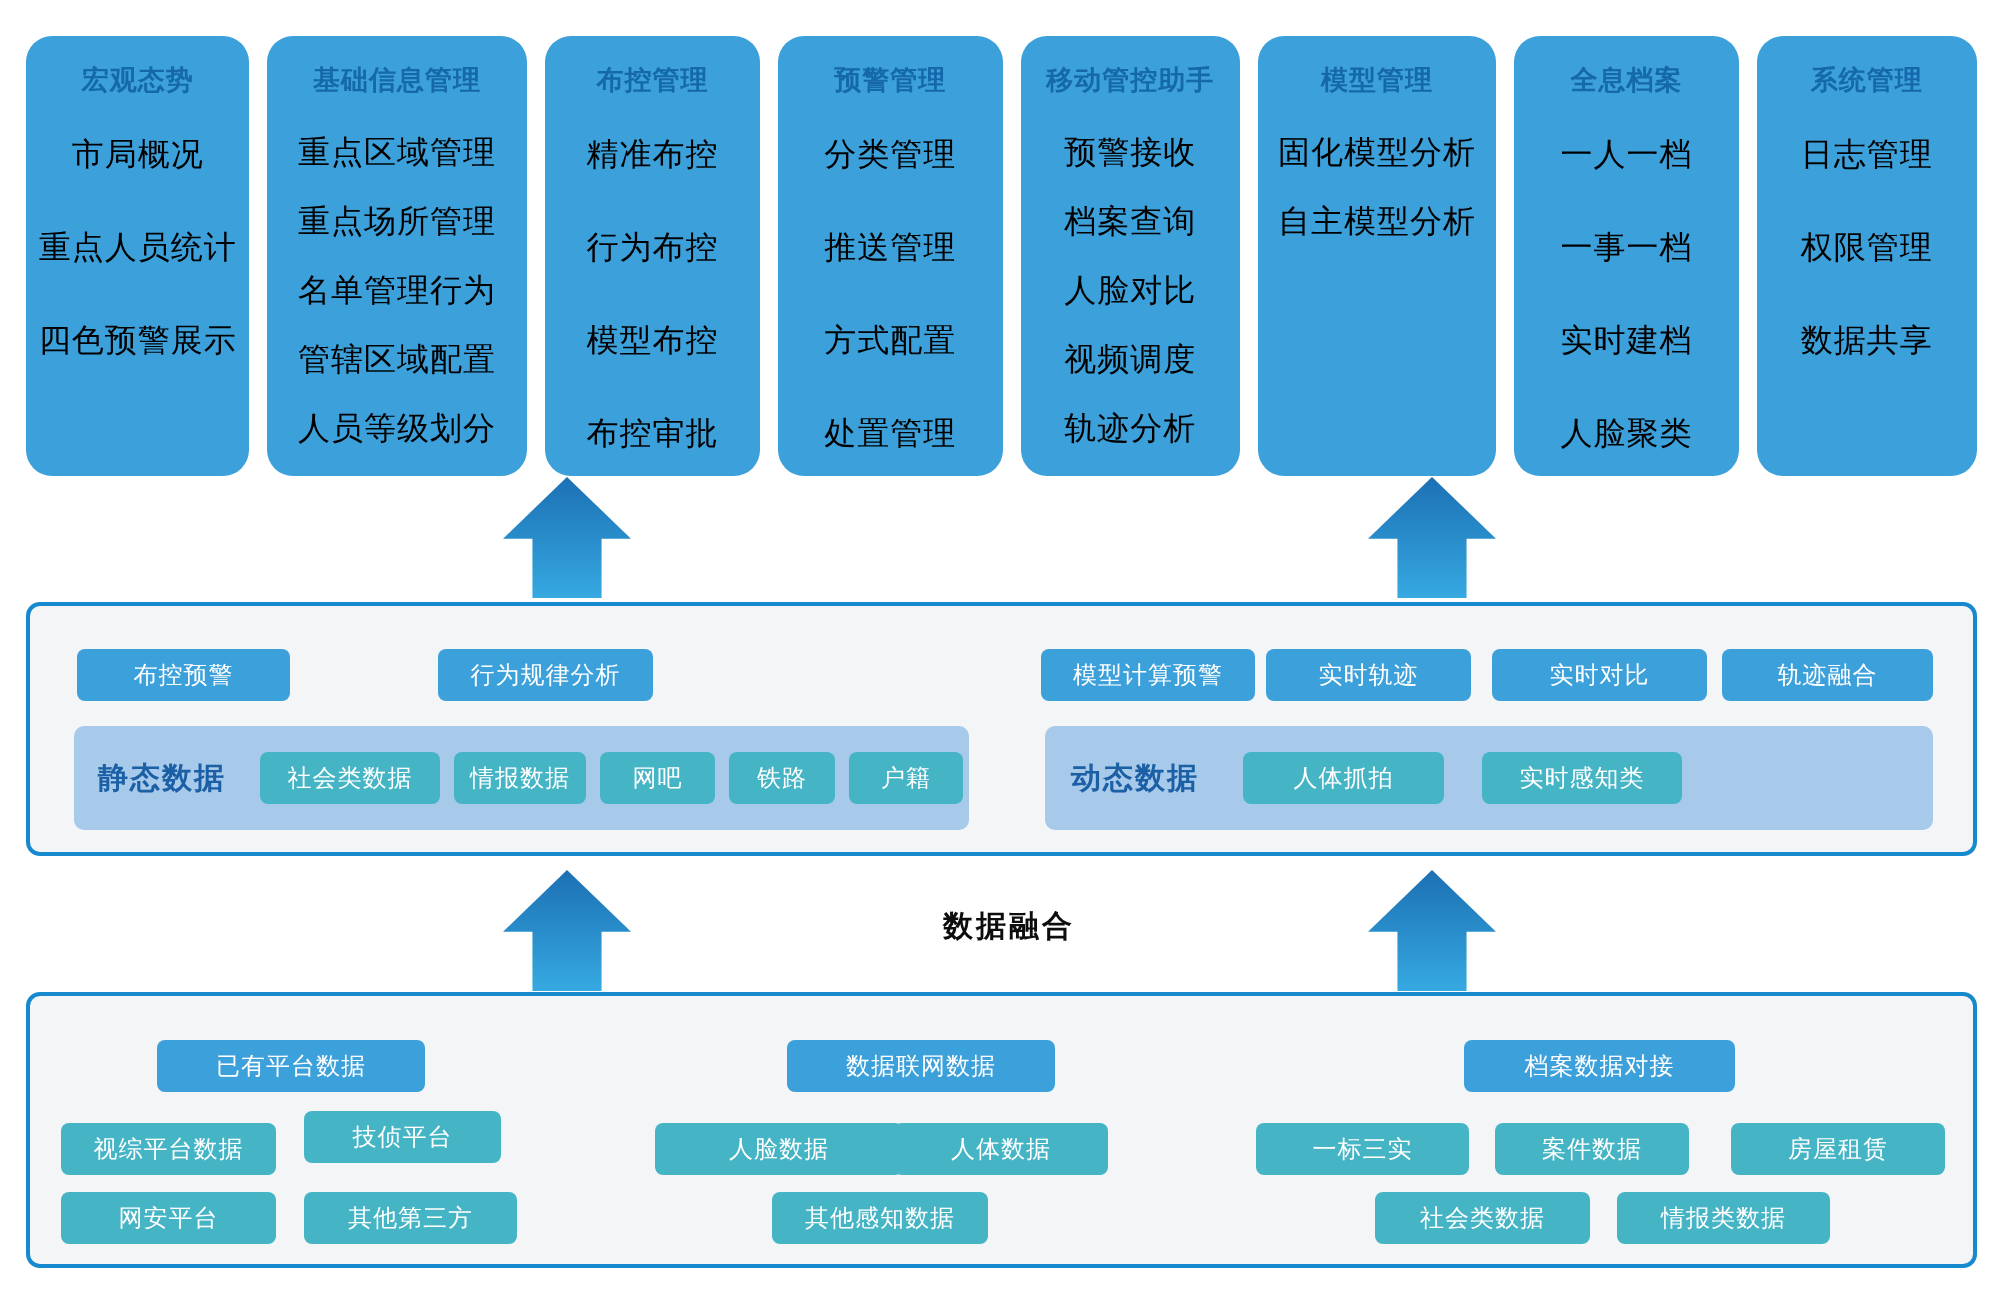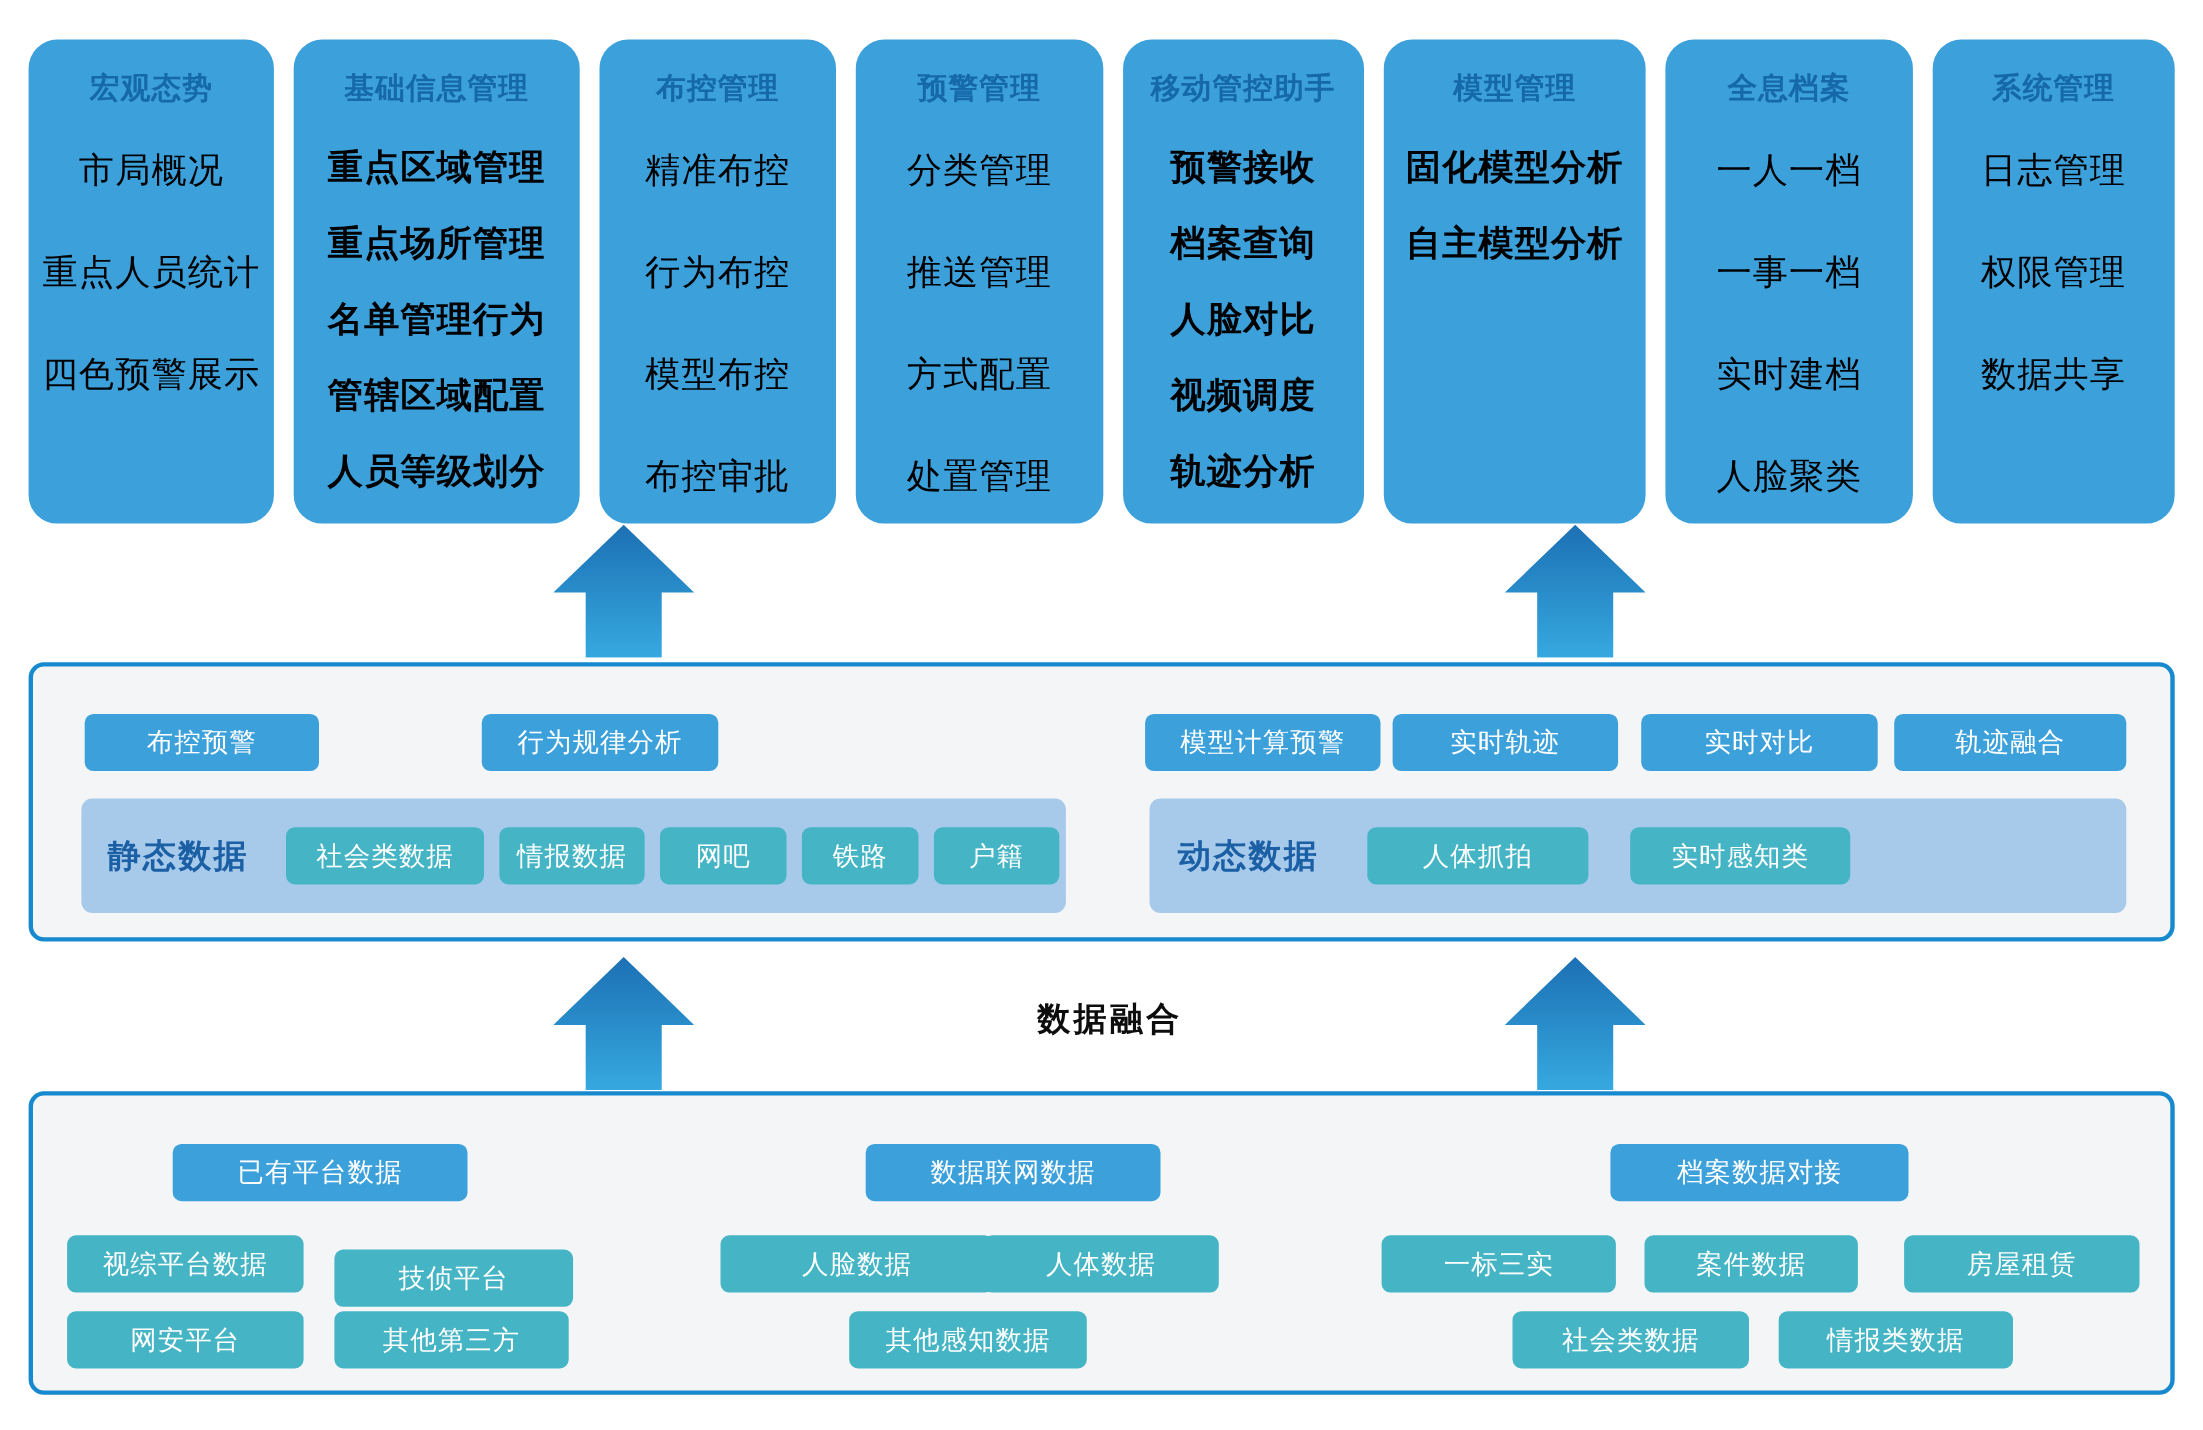--- a/index.html
+++ b/index.html
@@ -18,21 +18,21 @@
     background:#3CA0DB; border-radius:26px; box-sizing:border-box;
     padding-top:20px; flex-grow:1; flex-shrink:0; height:440px;
   }
   .col-header {
     height:48px; display:flex; align-items:center; justify-content:center;
     color:#1568A9; font-size:27px; font-weight:bold; letter-spacing:1px;
   }
   .col-items { display:flex; flex-direction:column; }
   .col.sparse .col-items { margin-top:4px; }
   .col.sparse .item { height:93px; }
-  .col.dense .col-items { margin-top:14px;font-weight:bold; }
+  .col.dense .col-items { margin-top:14px; }
   .col.dense .item { height:69px; }
   .item {
     display:flex; align-items:center; justify-content:center;
     color:#000000; font-size:32px; letter-spacing:1px;
   }
 
   
   .arrow {
     position:absolute; width:128px; height:121px;
     background:linear-gradient(180deg,#1C70B3 0%,#36A9E1 100%);
@@ -192,21 +192,21 @@
   </div>
 
   <div class="fusion">数据融合</div>
 
   <div class="section-box" id="bottom-box">
     <div class="btn-blue" style="left:127px; top:44px; width:268px;">已有平台数据</div>
     <div class="btn-blue" style="left:757px; top:44px; width:268px;">数据联网数据</div>
     <div class="btn-blue" style="left:1434px; top:44px; width:271px;">档案数据对接</div>
 
     <div class="btn-teal" style="left:31px; top:127px; width:215px;">视综平台数据</div>
-    <div class="btn-teal" style="left:274px; top:140px; width:217px;">技侦平台</div>
+    <div class="btn-teal" style="left:274px; top:115px; width:197px;">技侦平台</div>
     <div class="btn-teal" style="left:31px; top:196px; width:215px;">网安平台</div>
     <div class="btn-teal" style="left:274px; top:196px; width:213px;">其他第三方</div>
 
     <div class="btn-teal" style="left:625px; top:127px; width:248px;">人脸数据</div>
     <div class="btn-teal" style="left:864px; top:127px; width:214px;">人体数据</div>
     <div class="btn-teal" style="left:742px; top:196px; width:216px;">其他感知数据</div>
 
     <div class="btn-teal" style="left:1226px; top:127px; width:213px;">一标三实</div>
     <div class="btn-teal" style="left:1465px; top:127px; width:194px;">案件数据</div>
     <div class="btn-teal" style="left:1701px; top:127px; width:214px;">房屋租赁</div>

